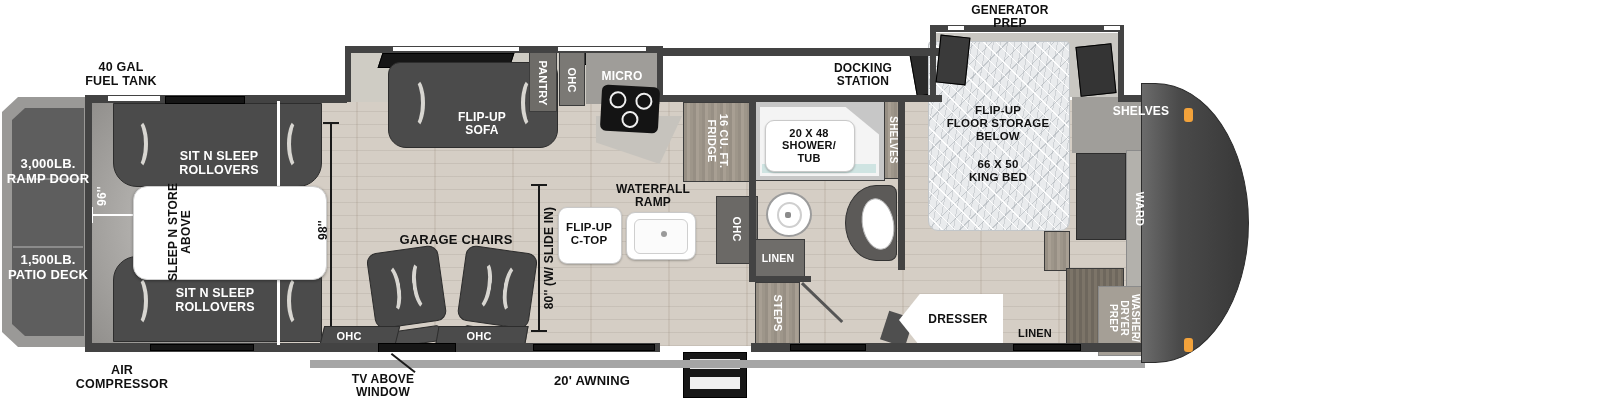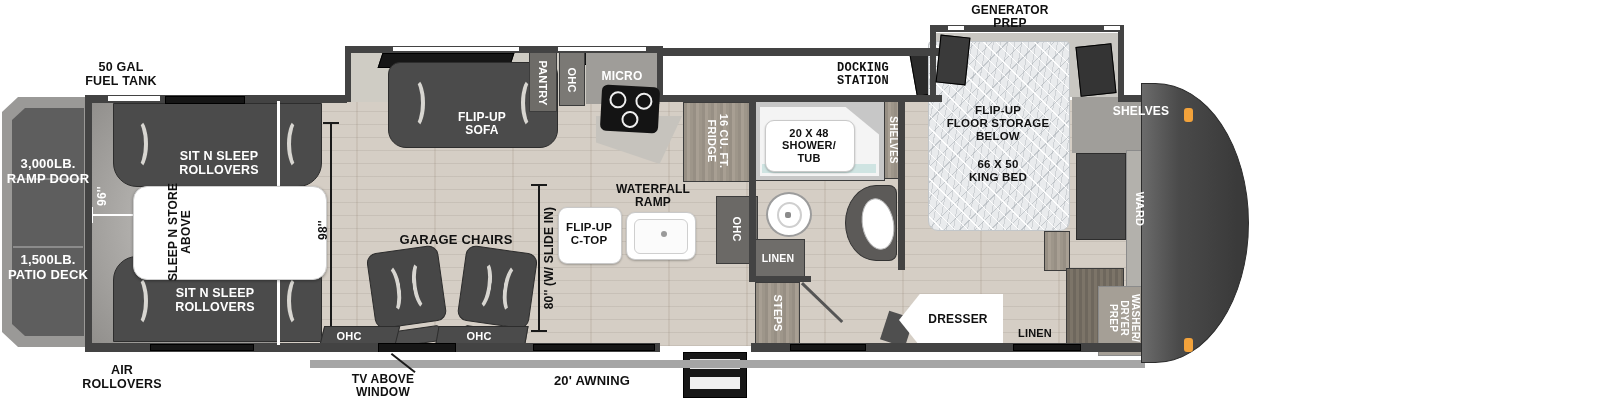--- a/index.html
+++ b/index.html
@@ -143,21 +143,21 @@
 RAMP</div>
   <div class="pill" style="left:626px;top:212px;width:68px;height:46px;">
     <div class="abs" style="left:7px;top:6px;width:52px;height:33px;background:#fbfbfb;border:1px solid #cfcfcf;border-radius:6px;"></div>
     <div class="abs" style="left:34px;top:18px;width:6px;height:6px;background:#9a9a9a;border-radius:50%;"></div>
   </div>
   <div class="pill" style="left:558px;top:207px;width:62px;height:55px;"></div>
   <div class="lbl" style="left:589px;top:234px;font-size:11.5px;">FLIP-UP
 C-TOP</div>
 
   <div class="abs" style="left:663px;top:56px;width:267px;height:41px;background:#ffffff;"></div>
-  <div class="lbl" style="left:863px;top:75px;font-family:Liberation Mono, monospace;">DOCKING
+  <div class="lbl" style="left:863px;top:75px;">DOCKING
 STATION</div>
   <div class="darkwin" style="left:913px;top:52px;width:25px;height:43px;transform:rotate(-10deg);background:#2b2b2b;"></div>
 
   <div class="abs" style="left:753px;top:101px;width:132px;height:80px;background:#c7c7c7;border:1px solid #3c3c3c;box-sizing:border-box;">
     <div class="abs" style="left:6px;top:5px;width:119px;height:69px;background:#f4f4f4;clip-path:polygon(0 0,72% 0,100% 40%,100% 100%,0 100%);"></div>
     <div class="abs" style="left:8px;top:62px;width:114px;height:9px;background:#cfe4e2;"></div>
   </div>
   <div class="pill" style="left:765px;top:120px;width:88px;height:50px;"></div>
   <div class="lbl" style="left:809px;top:145px;font-size:11px;">20 X 48
 SHOWER/
@@ -269,19 +269,19 @@
   </div>
 
   <div class="abs" style="left:310px;top:360px;width:835px;height:8px;background:#a5a5a5;"></div>
   <div class="lbl" style="left:592px;top:381px;font-size:13px;">20' AWNING</div>
 
   <div class="abs" style="left:392px;top:353px;width:30px;height:2px;background:#1a1a1a;transform-origin:0 0;transform:rotate(38deg);"></div>
   <div class="lbl" style="left:383px;top:386px;">TV ABOVE
 WINDOW</div>
 
   <div class="lbl" style="left:122px;top:377px;font-size:12.5px;">AIR
-ROLLOVERS</div>
-  <div class="lbl" style="left:121px;top:74px;font-size:12.5px;">50 GAL
+COMPRESSOR</div>
+  <div class="lbl" style="left:121px;top:74px;font-size:12.5px;">40 GAL
 FUEL TANK</div>
   <div class="lbl" style="left:1010px;top:17px;">GENERATOR
 PREP</div>
 
 </div>
 
 </body></html>

